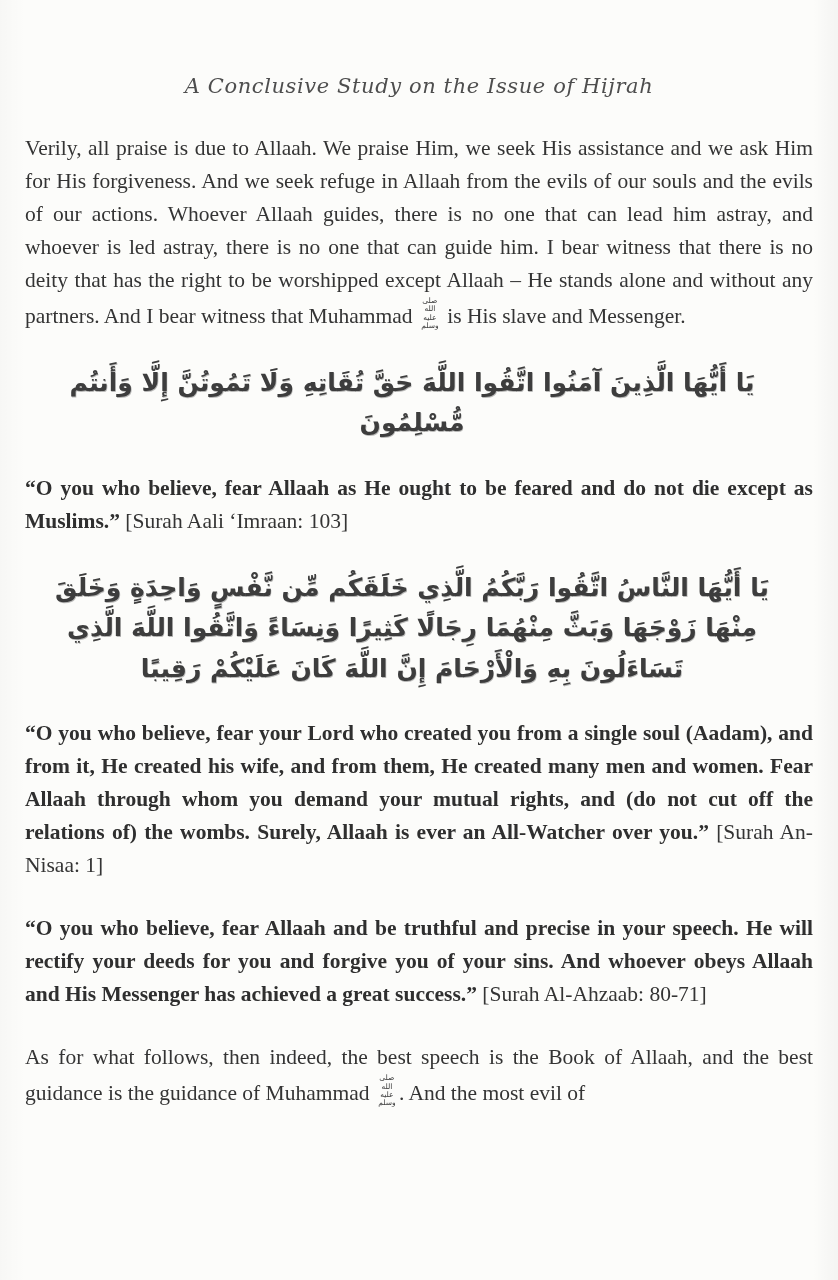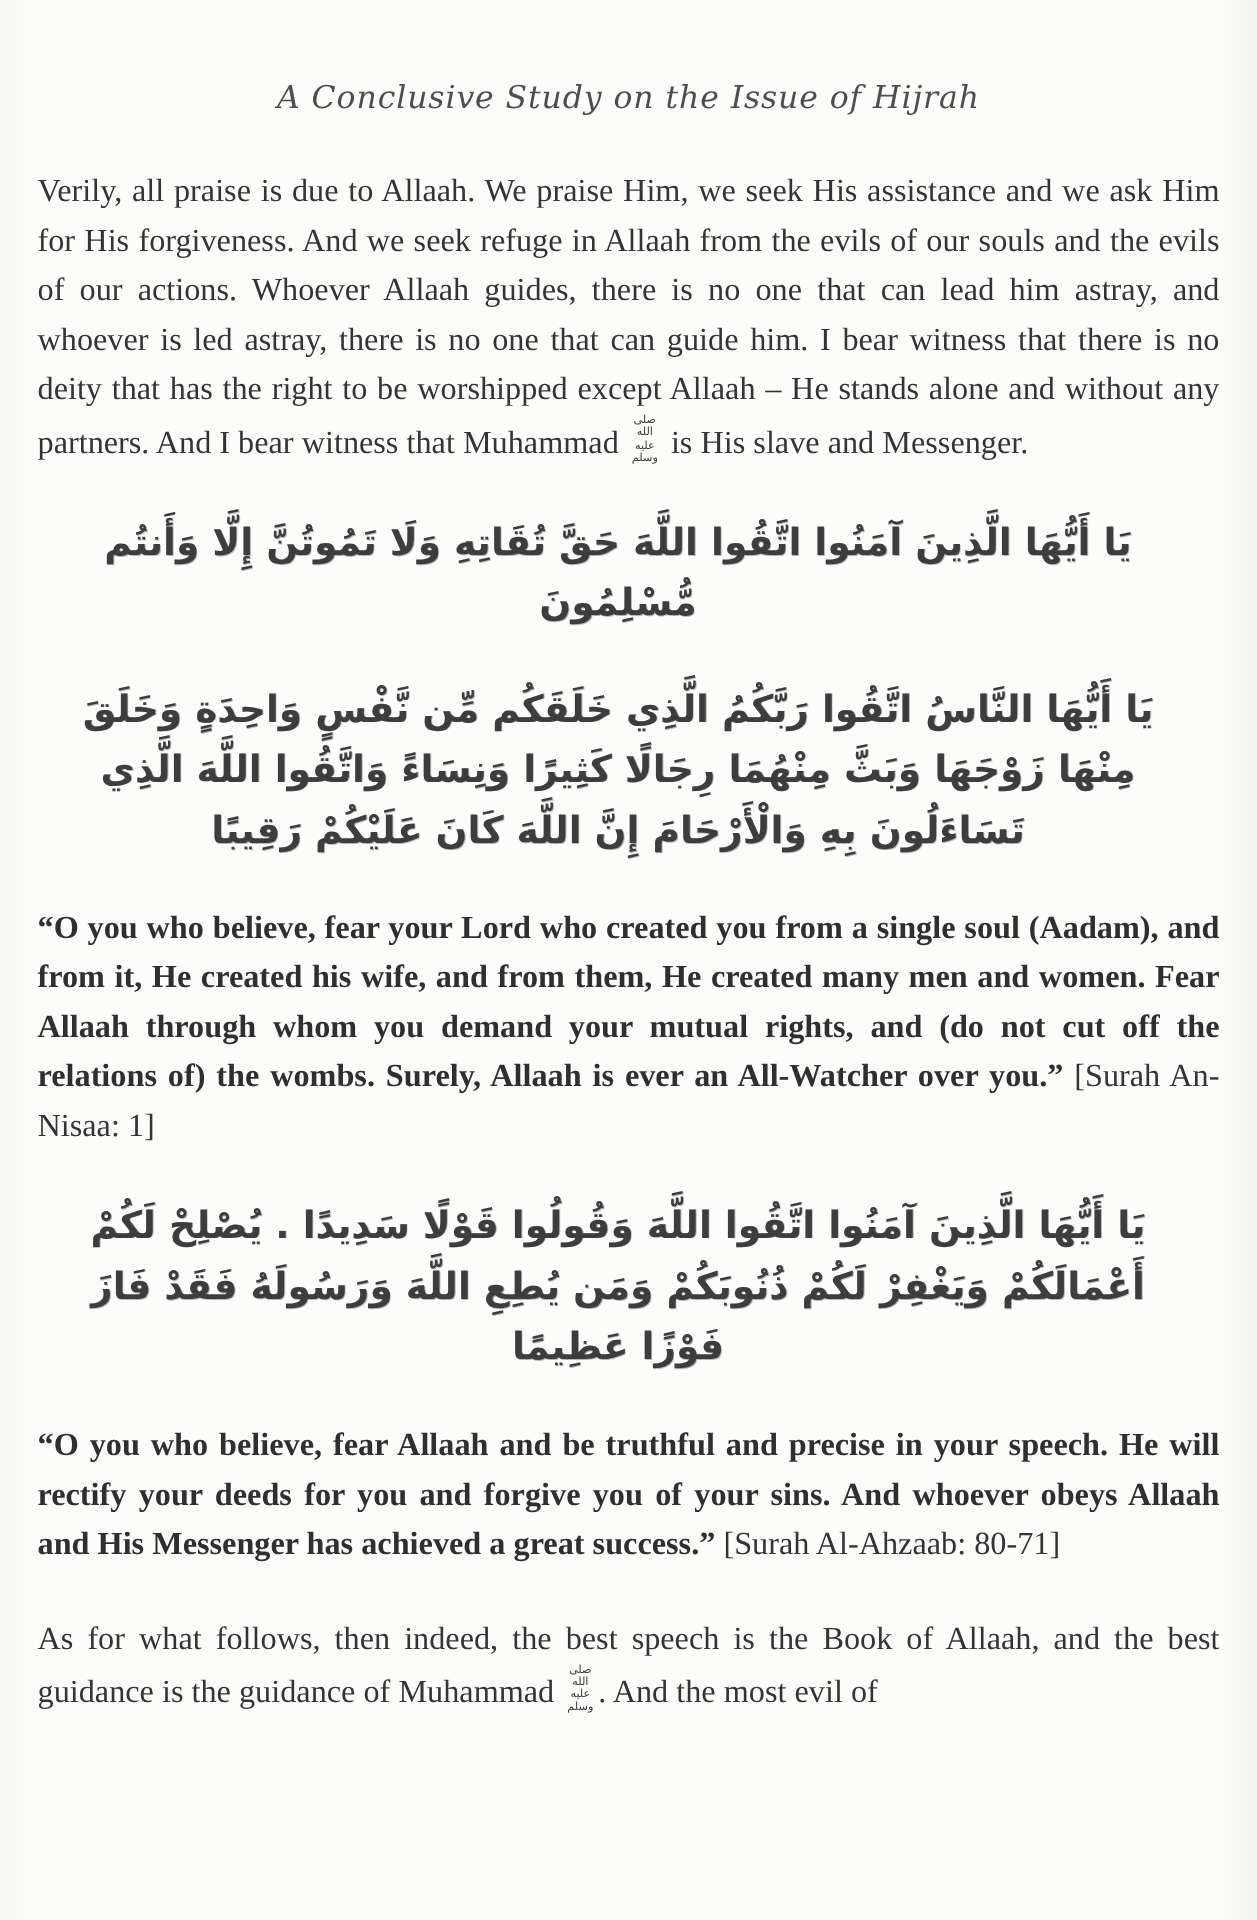--- a/index.html
+++ b/index.html
@@ -7,21 +7,21 @@
     width: 838px;
     height: 1280px;
     background: #fcfcfa;
     overflow: hidden;
     font-family: "Liberation Serif", serif;
   }
   .page {
     box-sizing: border-box;
     width: 838px;
     height: 1280px;
-    padding: 53px 25px 0 25px;
+    padding: 74px 25px 0 25px;
     background:
       linear-gradient(90deg, rgba(0,0,0,0.02), rgba(0,0,0,0) 3%, rgba(0,0,0,0) 97%, rgba(0,0,0,0.03)),
       #fcfcfa;
   }
   .running-header {
     text-align: center;
     font-family: "DejaVu Serif", serif;
     font-style: italic;
     font-size: 21px;
     letter-spacing: 0.6px;
@@ -87,29 +87,32 @@
 
 <div class="page">
 
   <div class="running-header">A Conclusive Study on the Issue of Hijrah</div>
 
 
   <p class="body-par"><span>Verily, all praise is due to Allaah. We praise Him, we seek His assistance and we ask Him for His forgiveness. And we seek refuge in Allaah from the evils of our souls and the evils of our actions. Whoever Allaah guides, there is no one that can lead him astray, and whoever is led astray, there is no one that can guide him. I bear witness that there is no deity that has the right to be worshipped except Allaah – He stands alone and without any partners. And I bear witness that Muhammad </span><span class="pbuh">صلى الله عليه وسلم</span><span> is His slave and Messenger.</span></p>
 
   <div class="arabic" dir="rtl">يَا أَيُّهَا الَّذِينَ آمَنُوا اتَّقُوا اللَّهَ حَقَّ تُقَاتِهِ وَلَا تَمُوتُنَّ إِلَّا وَأَنتُم مُّسْلِمُونَ</div>
 
+  <p class="trans">
+    <span>“O you who believe, fear Allaah as He ought to be feared and do not die except as Muslims.”</span>
+    <span class="cite">[Surah Aali ‘Imraan: 103]</span>
+  </p>
 
   <div class="arabic" dir="rtl">يَا أَيُّهَا النَّاسُ اتَّقُوا رَبَّكُمُ الَّذِي خَلَقَكُم مِّن نَّفْسٍ وَاحِدَةٍ وَخَلَقَ مِنْهَا زَوْجَهَا وَبَثَّ مِنْهُمَا رِجَالًا كَثِيرًا وَنِسَاءً وَاتَّقُوا اللَّهَ الَّذِي تَسَاءَلُونَ بِهِ وَالْأَرْحَامَ إِنَّ اللَّهَ كَانَ عَلَيْكُمْ رَقِيبًا</div>
 
   <p class="trans">
     <span>“O you who believe, fear your Lord who created you from a single soul (Aadam), and from it, He created his wife, and from them, He created many men and women. Fear Allaah through whom you demand your mutual rights, and (do not cut off the relations of) the wombs. Surely, Allaah is ever an All-Watcher over you.”</span>
     <span class="cite">[Surah An-Nisaa: 1]</span>
   </p>
 
-  <div class="arabic" dir="rtl">يَا أَيُّهَا الَّذِينَ آمَنُوا اتَّقُوا اللَّهَ وَقُولُوا قَوْلًا سَدِيدًا . يُصْلِحْ لَكُمْ أَعْمَالَكُمْ وَيَغْفِرْ لَكُمْ ذُنُوبَكُمْ وَمَن يُطِعِ اللَّهَ وَرَسُولَهُ فَقَدْ فَازَ فَوْزًا عَظِيمًا</div>
 
   <p class="trans">
     <span>“O you who believe, fear Allaah and be truthful and precise in your speech. He will rectify your deeds for you and forgive you of your sins. And whoever obeys Allaah and His Messenger has achieved a great success.”</span>
     <span class="cite">[Surah Al-Ahzaab: 80-71]</span>
   </p>
 
   <p class="body-par closing"><span>As for what follows, then indeed, the best speech is the Book of Allaah, and the best guidance is the guidance of Muhammad </span><span class="pbuh">صلى الله عليه وسلم</span><span>. And the most evil of</span></p>
 
 </div>
 

